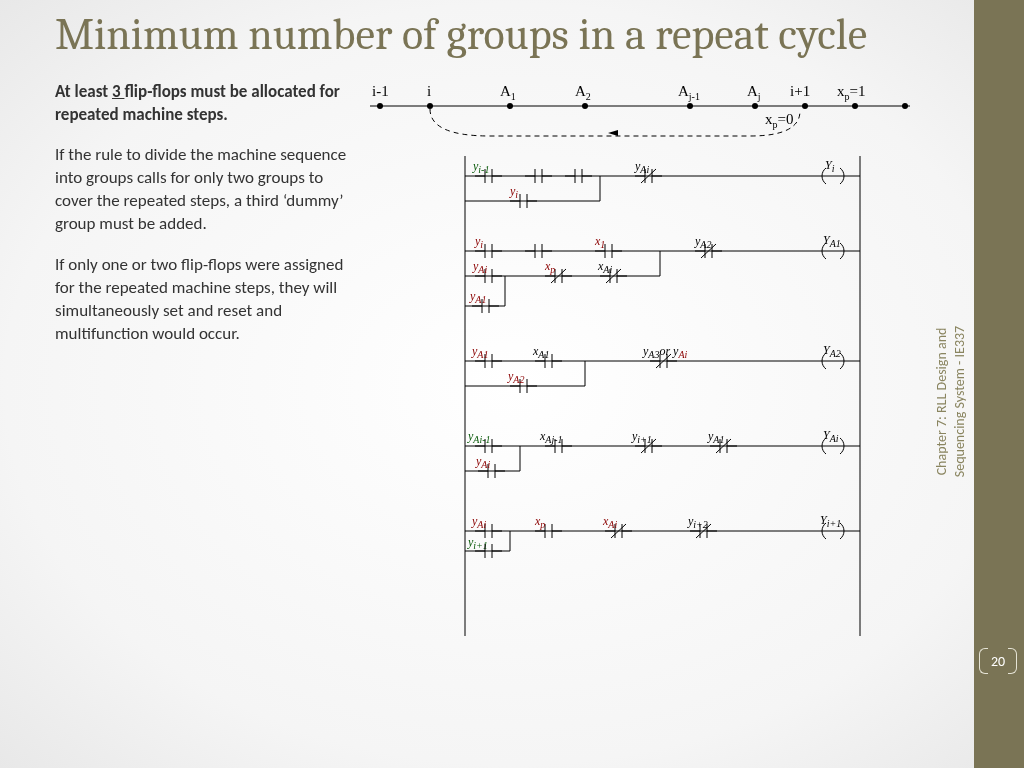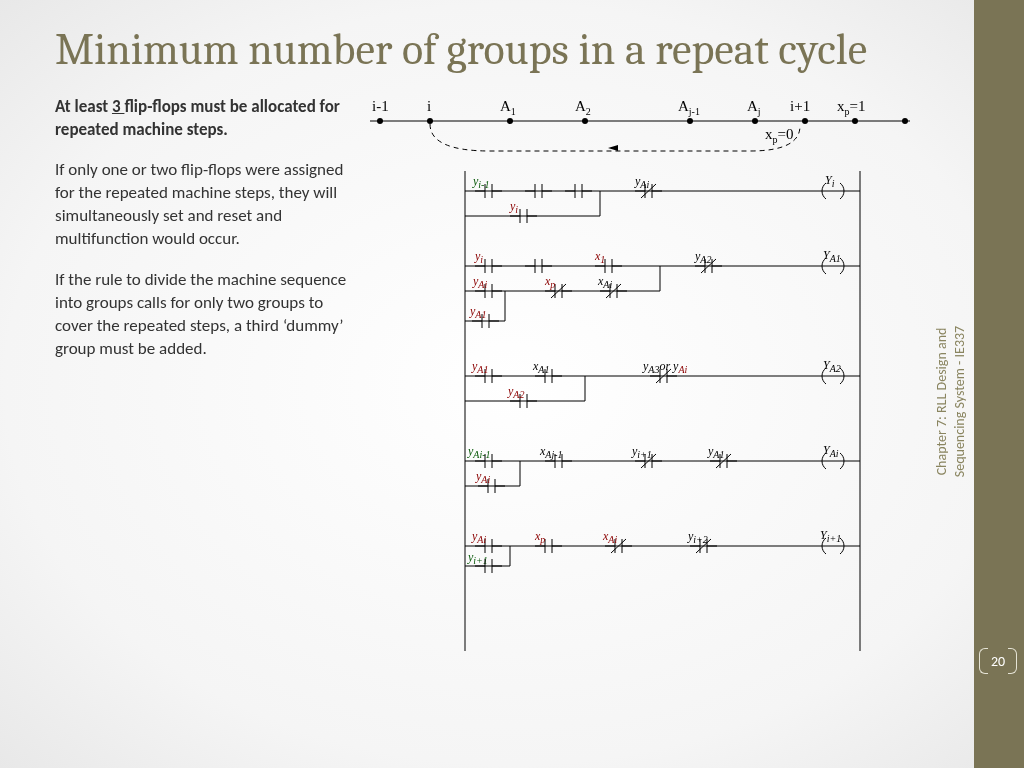--- a/index.html
+++ b/index.html
@@ -8,21 +8,21 @@
     height: 768px;
     background: radial-gradient(ellipse at center, #ffffff 0%, #f5f5f5 70%, #e8e8e8 100%);
     font-family: "Calibri", "Segoe UI", sans-serif;
     position: relative;
     overflow: hidden;
   }
   .slide {
     position: relative;
     width: 960px;
     height: 768px;
-    padding: 25px 40px 20px 55px;
+    padding: 10px 40px 20px 55px;
   }
   .title {
     font-family: "Cambria", "Georgia", serif;
     font-size: 44px;
     color: #7a7455;
     font-weight: 400;
     line-height: 1.15;
     margin-bottom: 20px;
   }
   .content {
@@ -98,22 +98,22 @@
 </head>
 <body>
 
 <div class="slide">
   <h1 class="title">Minimum number of groups in a repeat cycle</h1>
   <div class="content">
     <div class="text-col">
       <p class="lead">
         <span>At least </span><span class="u">3 </span><span>flip-flops must be allocated for repeated machine steps.</span>
       </p>
+      <p>If the rule to divide the machine sequence into groups calls for only two groups to cover the  repeated steps, a third ‘dummy’ group must be added.</p>
       <p>If only one or two flip-flops were assigned for the repeated machine steps, they will simultaneously set and reset and multifunction would occur.</p>
-      <p>If the rule to divide the machine sequence into groups calls for only two groups to cover the  repeated steps, a third ‘dummy’ group must be added.</p>
     </div>
     <div class="diagram-col">
       <svg width="560" height="560" viewBox="0 0 560 560">
 
         <line class="wire" x1="10" y1="25" x2="550" y2="25"></line>
         <g>
           <circle cx="20" cy="25" r="3"></circle>
             <text class="tl" x="12" y="15">i-1</text>
           <circle cx="70" cy="25" r="3"></circle>
             <text class="tl" x="67" y="15">i</text>

